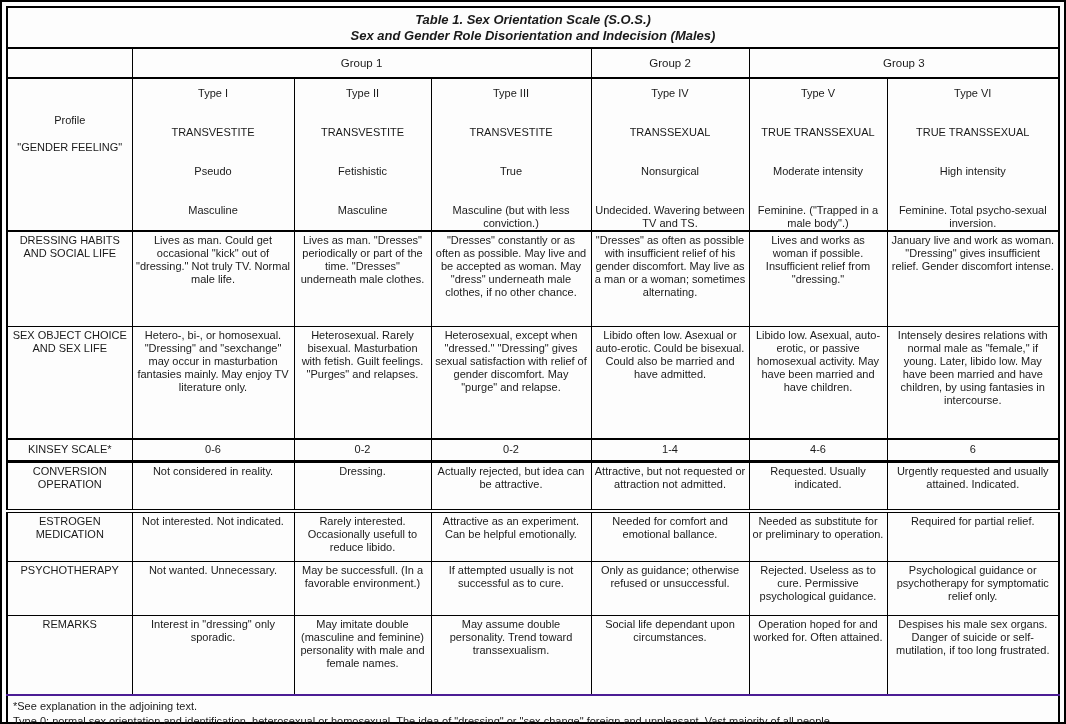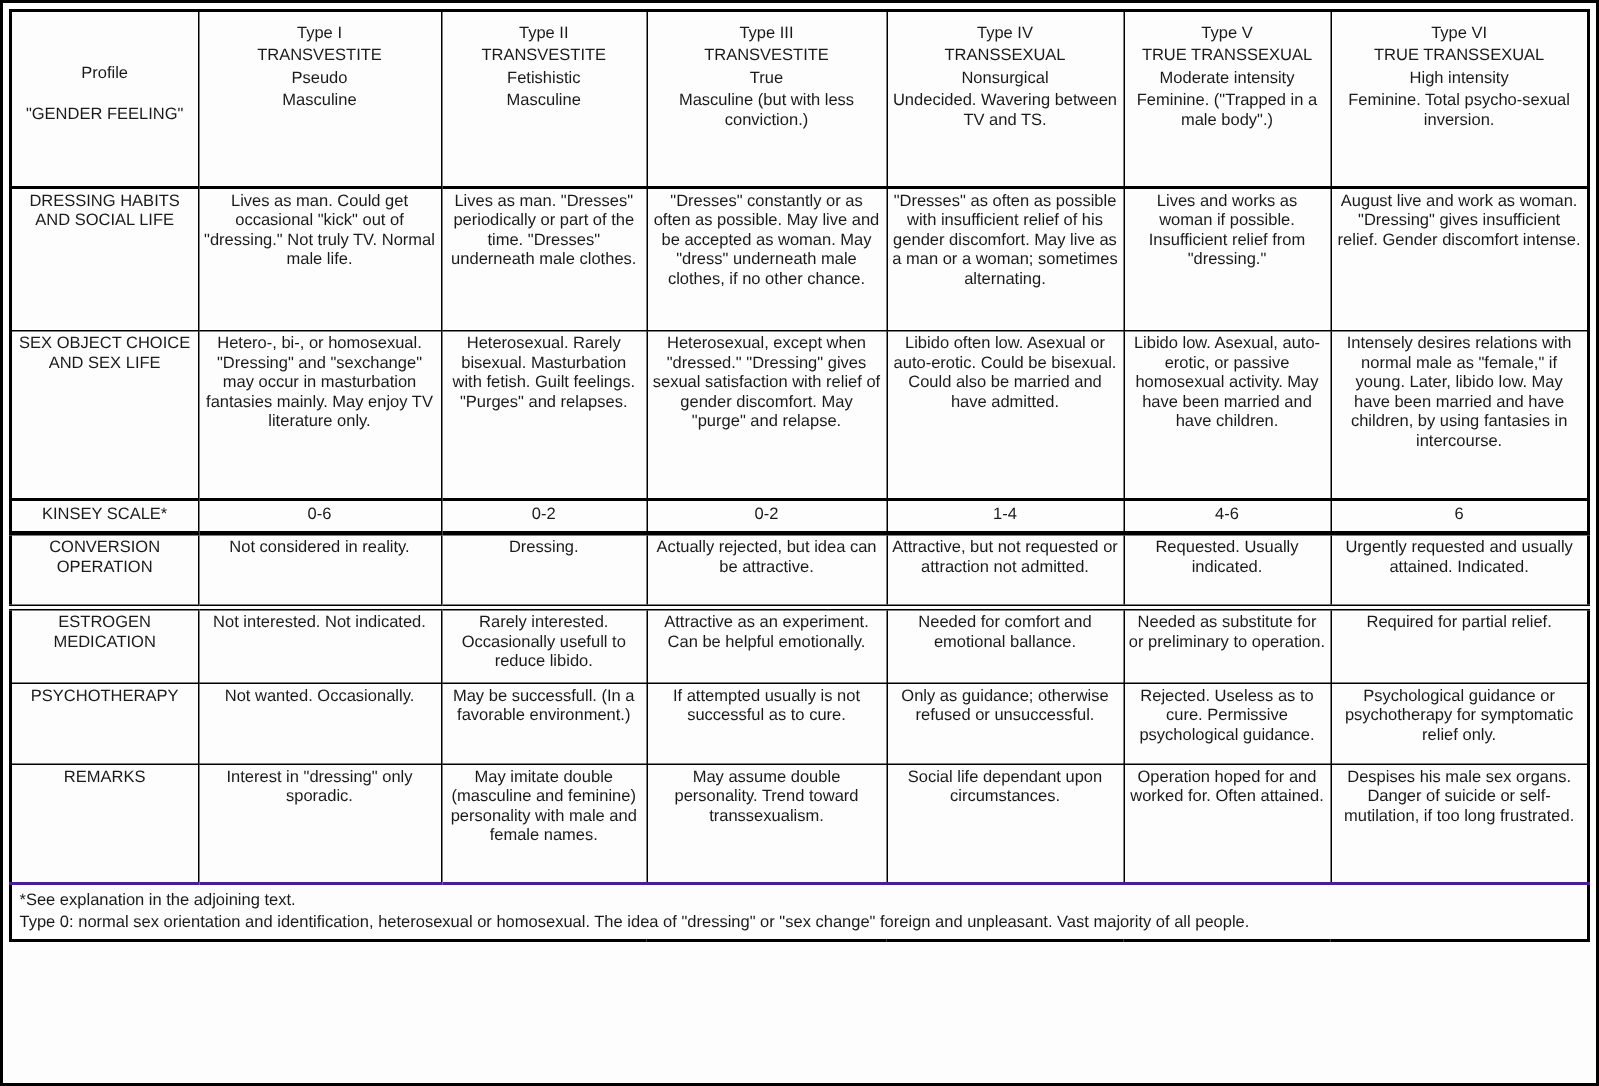--- a/index.html
+++ b/index.html
@@ -20,21 +20,21 @@
     padding: 2px 3px; box-sizing: border-box;
     overflow: hidden;
   }
   
   tr.title-row td { border-bottom: 2px solid #000; padding: 4px 2px 3px 2px; }
   .title-line { font-weight: bold; font-style: italic; font-size: 13px; line-height: 16px; }
   
   tr.group-row td { border-bottom: 2px solid #000; vertical-align: middle; height: 30px; font-size: 11.5px; }
   
   tr.type-row td { border-bottom: 2px solid #000; height: 118px; padding: 0 3px; }
-  .hdr-ln { margin-top: 2px; line-height: 13px; }
+  .hdr-ln { margin-top: 26px; line-height: 13px; }
   .hdr-ln.first { margin-top: 8px; }
   .profile-ln1 { margin-top: 35px; line-height: 13px; }
   .profile-ln2 { margin-top: 14px; line-height: 13px; }
   
   tr.r-dressing td   { height: 95px; }
   tr.r-sexobj td     { height: 113px; border-bottom: 2px solid #000; }
   tr.r-kinsey td     { height: 22px; vertical-align: middle; border-bottom: 3px solid #000; }
   tr.r-conversion td { height: 50px; border-bottom: 4px double #000; }
   tr.r-estrogen td   { height: 50px; }
   tr.r-psycho td     { height: 54px; }
@@ -54,21 +54,33 @@
       <col style="width:125px">
         <col style="width:162px">
         <col style="width:137px">
       <col style="width:160px">
         <col style="width:158px">
         <col style="width:138px">
       <col style="width:172px">
     </colgroup>
 
     <tbody>
-
+        <tr class="title-row">
+      <td colspan="7">
+        <div class="title-line">Table 1. Sex Orientation Scale (S.O.S.)</div>
+        <div class="title-line">Sex and Gender Role Disorientation and Indecision (Males)</div>
+      </td>
+    </tr>
+
+    <tr class="group-row">
+      <td></td>
+      <td colspan="3">Group 1</td>
+      <td>Group 2</td>
+      <td colspan="2">Group 3</td>
+    </tr>
 
     <tr class="type-row">
       <td>
         <div class="profile-ln1">Profile</div>
         <div class="profile-ln2">"GENDER FEELING"</div>
       </td>
       <td>
         <div class="hdr-ln first">Type I</div>
         <div class="hdr-ln">TRANSVESTITE</div>
         <div class="hdr-ln">Pseudo</div>
@@ -106,21 +118,21 @@
       </td>
     </tr>
 
     <tr class="r-dressing">
       <td>DRESSING HABITS AND SOCIAL LIFE</td>
       <td>Lives as man. Could get occasional "kick" out of "dressing." Not truly TV. Normal male life.</td>
       <td>Lives as man. "Dresses" periodically or part of the time. "Dresses" underneath male clothes.</td>
       <td class="dbl-left">"Dresses" constantly or as often as possible. May live and be accepted as woman. May "dress" underneath male clothes, if no other chance.</td>
       <td>"Dresses" as often as possible with insufficient relief of his gender discomfort. May live as a man or a woman; sometimes alternating.</td>
       <td>Lives and works as woman if possible. Insufficient relief from "dressing."</td>
-      <td>August live and work as woman. "Dressing" gives insufficient relief. Gender discomfort intense.</td>
+      <td>January live and work as woman. "Dressing" gives insufficient relief. Gender discomfort intense.</td>
     </tr>
 
     <tr class="r-sexobj">
       <td>SEX OBJECT CHOICE AND SEX LIFE</td>
       <td>Hetero-, bi-, or homosexual. "Dressing" and "sexchange" may occur in masturbation fantasies mainly. May enjoy TV literature only.</td>
       <td>Heterosexual. Rarely bisexual. Masturbation with fetish. Guilt feelings. "Purges" and relapses.</td>
       <td class="dbl-left">Heterosexual, except when "dressed." "Dressing" gives sexual satisfaction with relief of gender discomfort. May "purge" and relapse.</td>
       <td>Libido often low. Asexual or auto-erotic. Could be bisexual. Could also be married and have admitted.</td>
       <td>Libido low. Asexual, auto-erotic, or passive homosexual activity. May have been married and have children.</td>
       <td>Intensely desires relations with normal male as "female," if young. Later, libido low. May have been married and have children, by using fantasies in intercourse.</td>
@@ -151,21 +163,21 @@
       <td>Not interested. Not indicated.</td>
       <td>Rarely interested. Occasionally usefull to reduce libido.</td>
       <td class="dbl-left">Attractive as an experiment. Can be helpful emotionally.</td>
       <td>Needed for comfort and emotional ballance.</td>
       <td>Needed as substitute for or preliminary to operation.</td>
       <td>Required for partial relief.</td>
     </tr>
 
     <tr class="r-psycho">
       <td>PSYCHOTHERAPY</td>
-      <td>Not wanted. Occasionally.</td>
+      <td>Not wanted. Unnecessary.</td>
       <td>May be successfull. (In a favorable environment.)</td>
       <td class="dbl-left">If attempted usually is not successful as to cure.</td>
       <td>Only as guidance; otherwise refused or unsuccessful.</td>
       <td>Rejected. Useless as to cure. Permissive psychological guidance.</td>
       <td>Psychological guidance or psychotherapy for symptomatic relief only.</td>
     </tr>
 
     <tr class="r-remarks">
       <td>REMARKS</td>
       <td>Interest in "dressing" only sporadic.</td>

